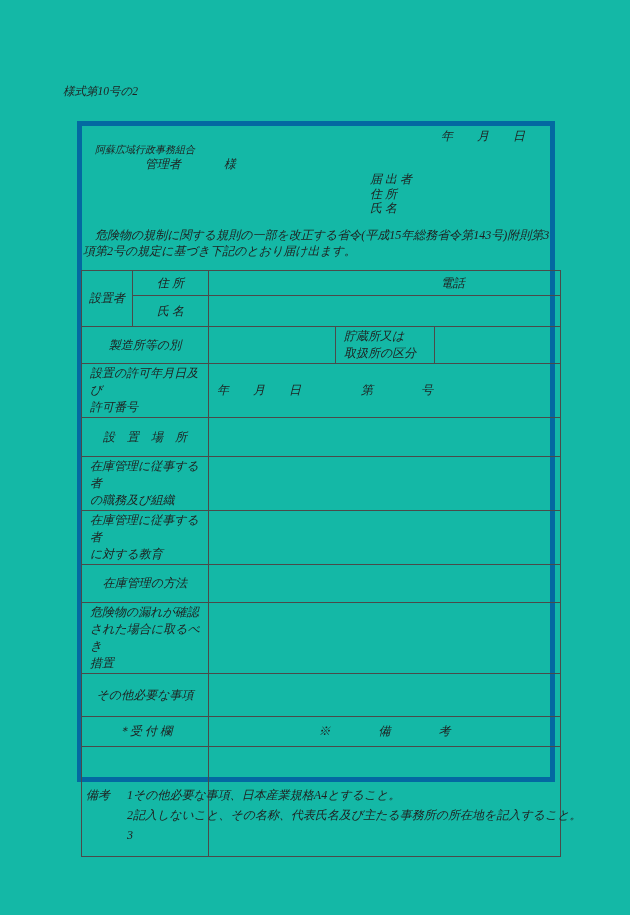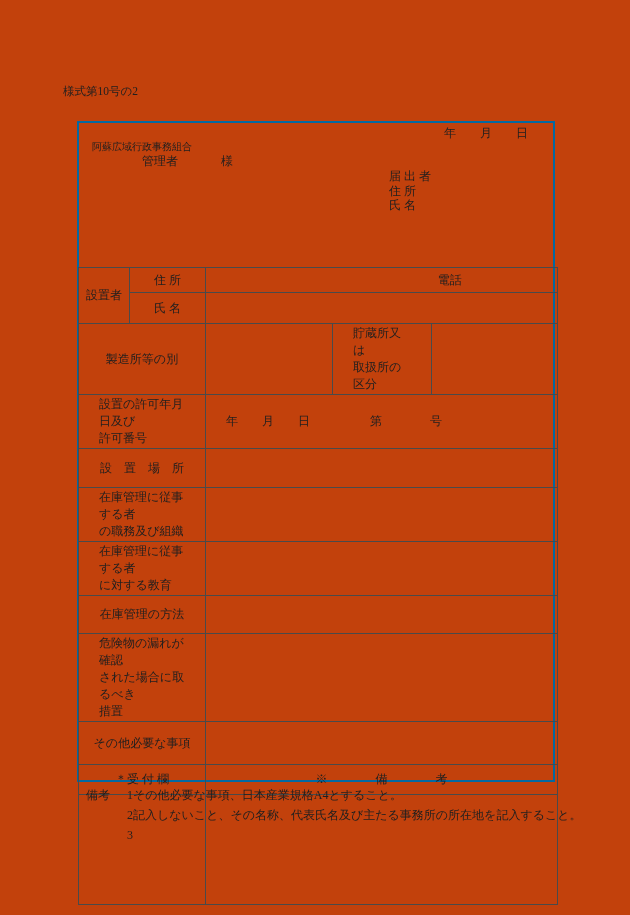--- a/index.html
+++ b/index.html
@@ -1,43 +1,44 @@
 <!DOCTYPE html>
 <html><head>
 <meta charset="utf-8">
 <style>
   html,body { margin:0; padding:0; background:#ffffff; }
   .page {
-    position:relative; width:630px; height:915px; background:#c2410c;
+    position:relative; width:630px; height:915px; background:#14b8a6;
     font-family:"Liberation Serif","DejaVu Serif",serif; color:#1f1f1f;
     overflow:hidden;
+    font-style:italic;
   }
   .form-no { position:absolute; left:63px; top:84px; font-size:11.5px; }
   .doc-title { position:absolute; left:84px; top:99px; font-size:11px; white-space:nowrap; }
 
   .outer-box {
     position:absolute; left:77px; top:121px; width:478px; height:661px;
-    border:2px solid #0369a1; box-sizing:border-box;
+    border:5px solid #0369a1; box-sizing:border-box;
   }
   .date-line { position:absolute; top:2px; right:25px; font-size:12px; }
   .recipient-org { position:absolute; left:13px; top:17px; font-size:10px; }
   .recipient-role-line { position:absolute; left:63px; top:30px; font-size:12px; }
   .honorific { margin-left:43px; }
-  .submitter { position:absolute; left:288px; top:46px; font-size:12px; line-height:14.5px;margin-left:22px; }
+  .submitter { position:absolute; left:288px; top:46px; font-size:12px; line-height:14.5px; }
   .declaration {
     position:absolute; left:1px; top:102px; width:475px;
     font-size:12px; line-height:15.5px; white-space:pre-line;
   }
 
   table.form-table {
     position:absolute; left:-1px; top:144px; width:480px;
     border-collapse:collapse; table-layout:fixed; font-size:12px;
   }
   .form-table td {
-    border:1px solid #4a4a4a; padding:1px 20px; vertical-align:middle;
+    border:1px solid #4a4a4a; padding:1px 8px; vertical-align:middle;
     overflow:hidden;
   }
   .form-table td.c { text-align:center; padding:1px 2px; }
   .form-table td.pre { white-space:pre-line; }
   .form-table td.rel { position:relative; }
   .phone {
     position:absolute; left:66%; top:50%; transform:translateY(-50%);
     white-space:nowrap;
   }
   .permit-val { text-align:left; padding-left:104px; white-space:pre; }
@@ -74,20 +75,22 @@
     <div class="recipient-role-line">
       <span>管理者</span><span class="honorific">様</span>
     </div>
 
     <div class="submitter">
       <div>届 出 者</div>
       <div>住 所</div>
       <div>氏 名</div>
     </div>
 
+    <div class="declaration">　危険物の規制に関する規則の一部を改正する省令(平成15年総務省令第143号)附則第3
+項第2号の規定に基づき下記のとおり届け出ます。</div>
 
     <table class="form-table">
       <colgroup>
         <col style="width:51px">
           <col style="width:76px">
           <col style="width:127px">
           <col style="width:99px">
           <col>
       </colgroup>
       <tbody>

